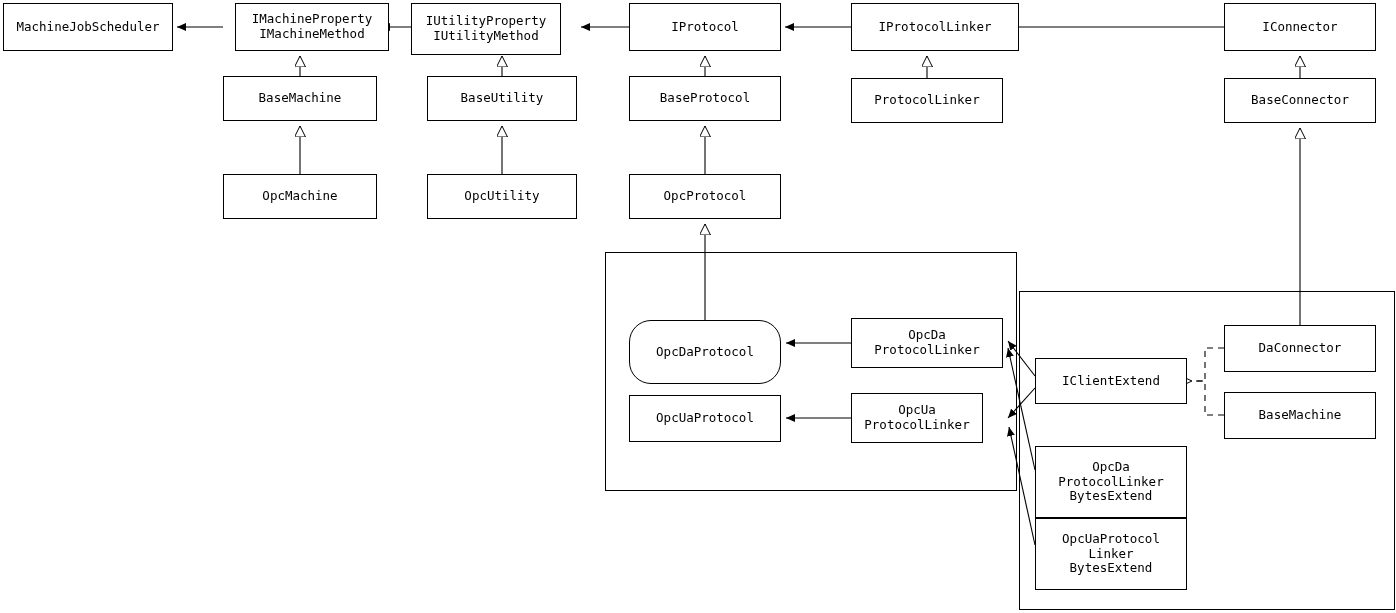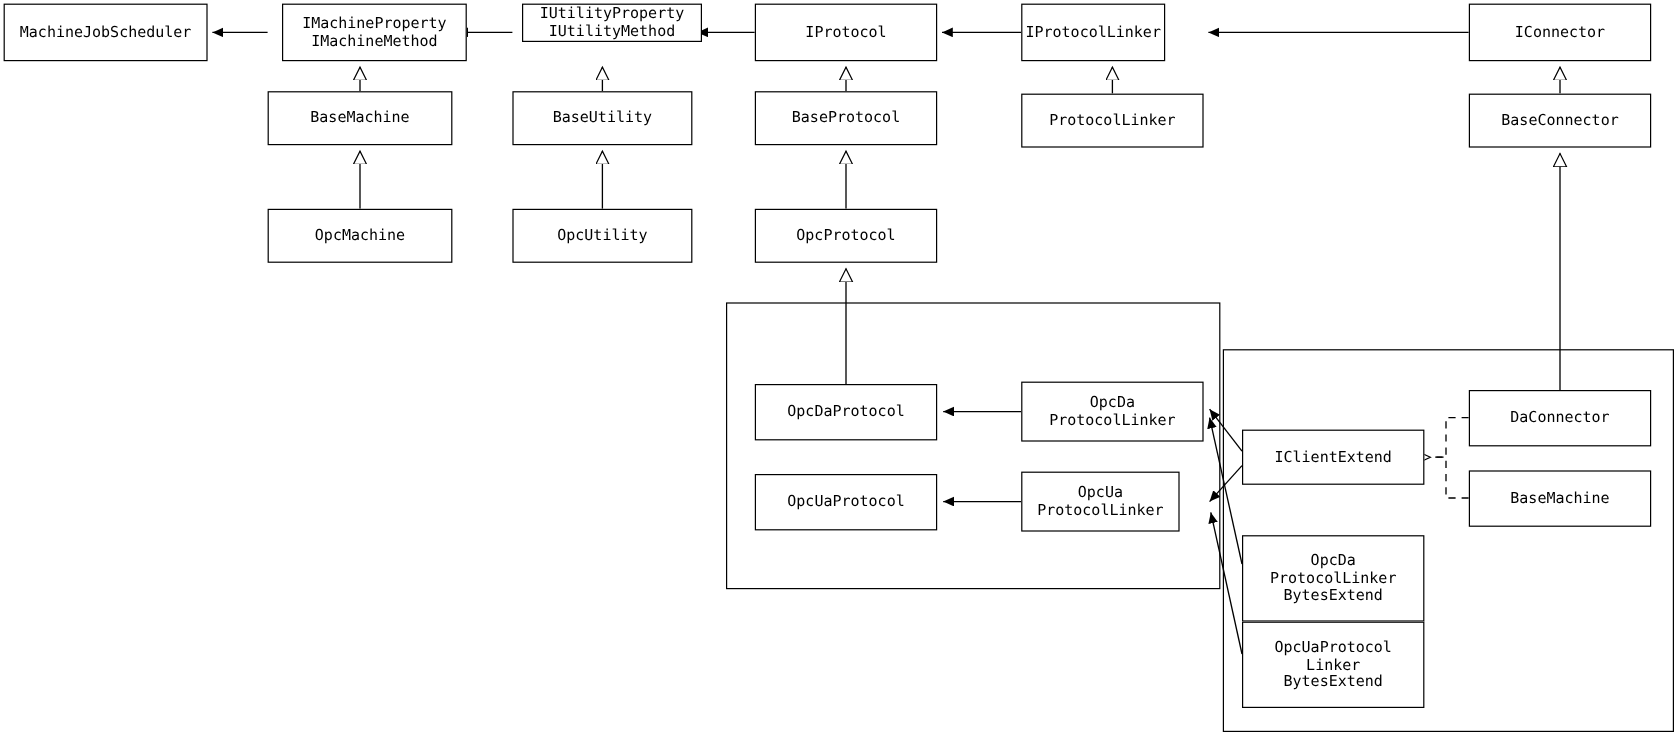--- a/index.html
+++ b/index.html
@@ -99,46 +99,46 @@
 
       <line x1="1300" y1="325" x2="1300" y2="128" marker-end="url(#triHollow)"></line>
     </g>
   </svg>
 
   <div class="node" style="left:3px; top:3px; width:170px; height:48px;text-align:center;">MachineJobScheduler</div>
 
   <div class="node" style="left:223px; top:3px; width:154px; height:48px;margin-left:12px;">IMachineProperty
 IMachineMethod</div>
 
-  <div class="node" style="left:435px; top:3px; width:150px; height:32px;">IUtilityProperty
+  <div class="node" style="left:411px; top:3px; width:150px; height:52px;">IUtilityProperty
 IUtilityMethod</div>
 
   <div class="node" style="left:629px; top:3px; width:152px; height:48px;">IProtocol</div>
 
-  <div class="node" style="left:851px; top:3px; width:120px; height:48px;text-align:right;">IProtocolLinker</div>
+  <div class="node" style="left:851px; top:3px; width:168px; height:48px;text-align:right;">IProtocolLinker</div>
 
   <div class="node" style="left:1224px; top:3px; width:152px; height:48px;">IConnector</div>
 
   <div class="node" style="left:223px; top:76px; width:154px; height:45px;text-align:center;">BaseMachine</div>
 
   <div class="node" style="left:427px; top:76px; width:150px; height:45px;">BaseUtility</div>
 
   <div class="node" style="left:629px; top:76px; width:152px; height:45px;">BaseProtocol</div>
 
   <div class="node" style="left:851px; top:78px; width:152px; height:45px;">ProtocolLinker</div>
 
   <div class="node" style="left:1224px; top:78px; width:152px; height:45px;">BaseConnector</div>
 
   <div class="node" style="left:223px; top:174px; width:154px; height:45px;">OpcMachine</div>
 
   <div class="node" style="left:427px; top:174px; width:150px; height:45px;">OpcUtility</div>
 
   <div class="node" style="left:629px; top:174px; width:152px; height:45px;">OpcProtocol</div>
 
-  <div class="node" style="left:629px; top:320px; width:152px; height:47px;">OpcDaProtocol</div>
+  <div class="node" style="left:629px; top:320px; width:152px; height:64px;border-radius:22px;">OpcDaProtocol</div>
 
   <div class="node" style="left:629px; top:395px; width:152px; height:47px;">OpcUaProtocol</div>
 
   <div class="node" style="left:851px; top:318px; width:152px; height:50px;">OpcDa
 ProtocolLinker</div>
 
   <div class="node" style="left:851px; top:393px; width:132px; height:50px;">OpcUa
 ProtocolLinker</div>
 
   <div class="node" style="left:1035px; top:358px; width:152px; height:46px;">IClientExtend</div>

